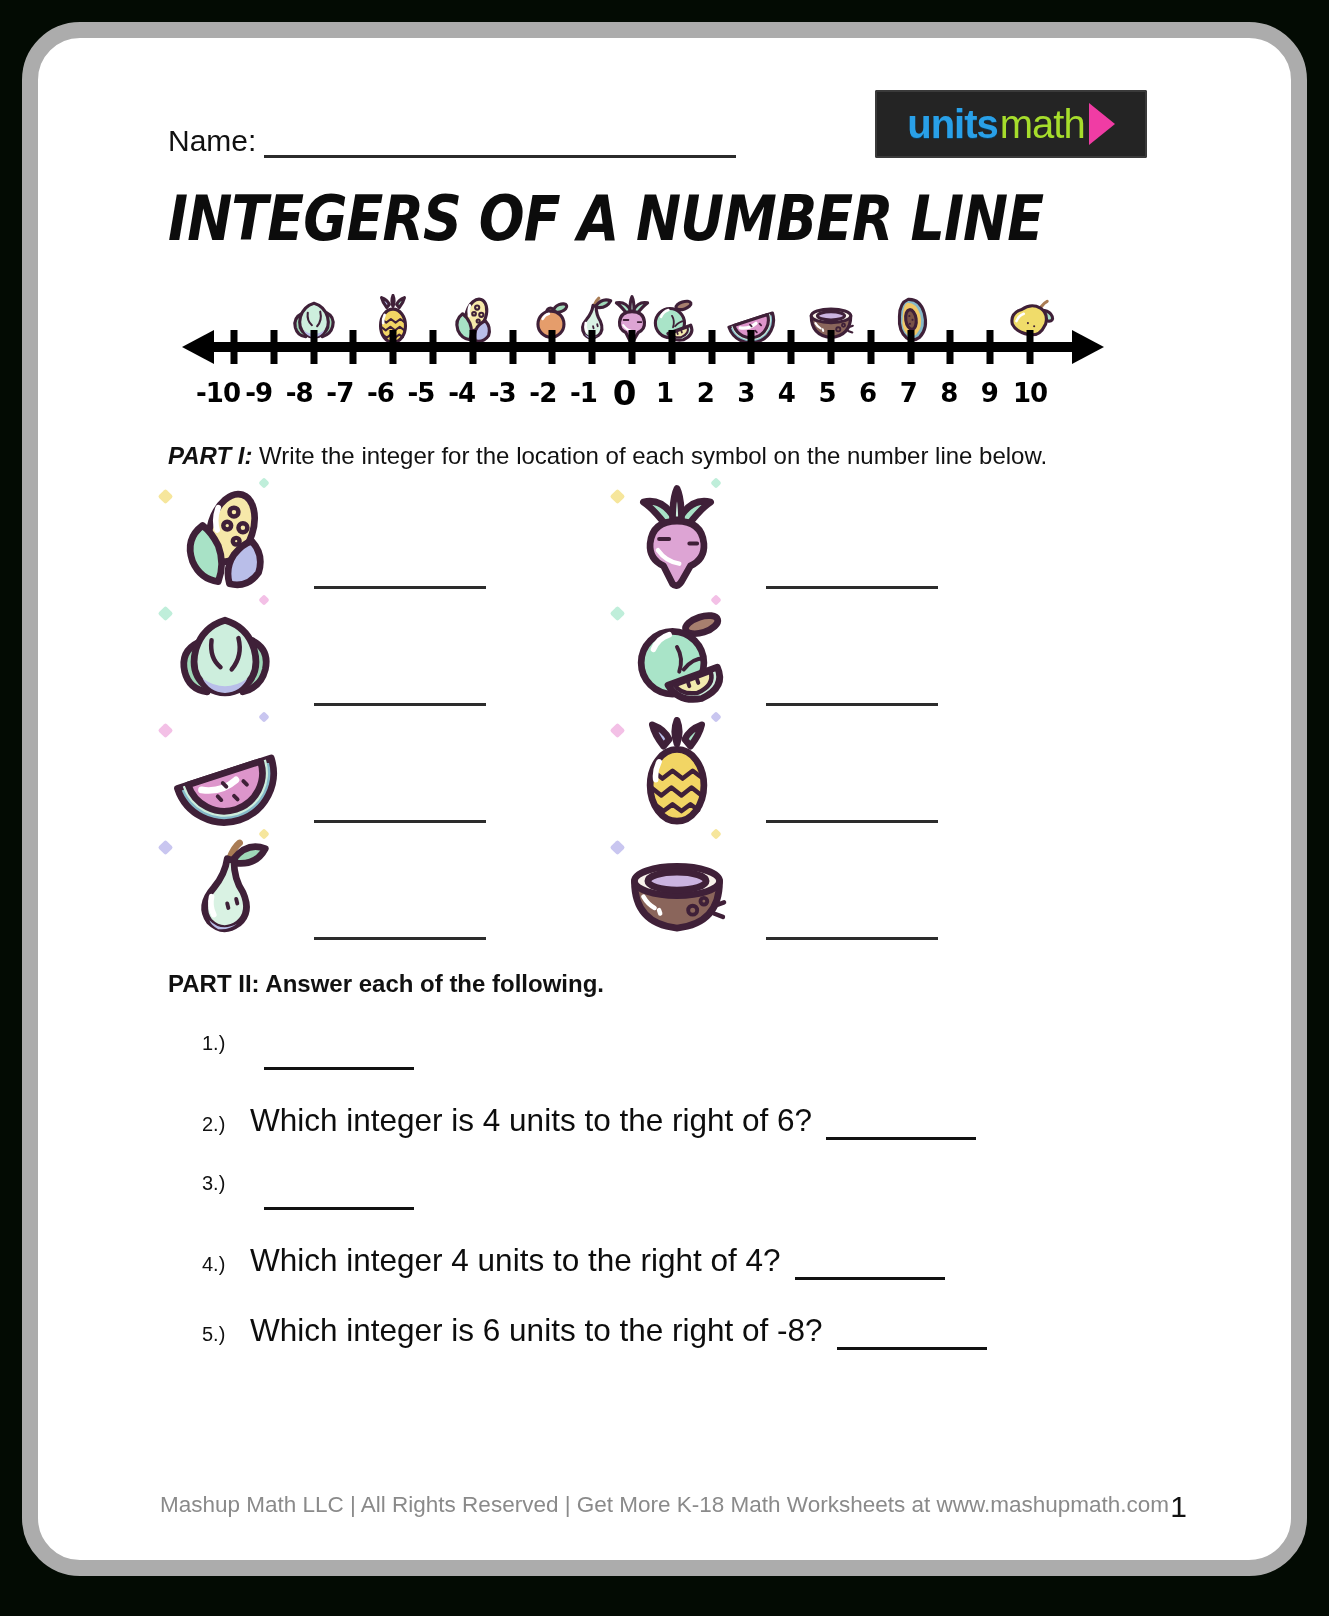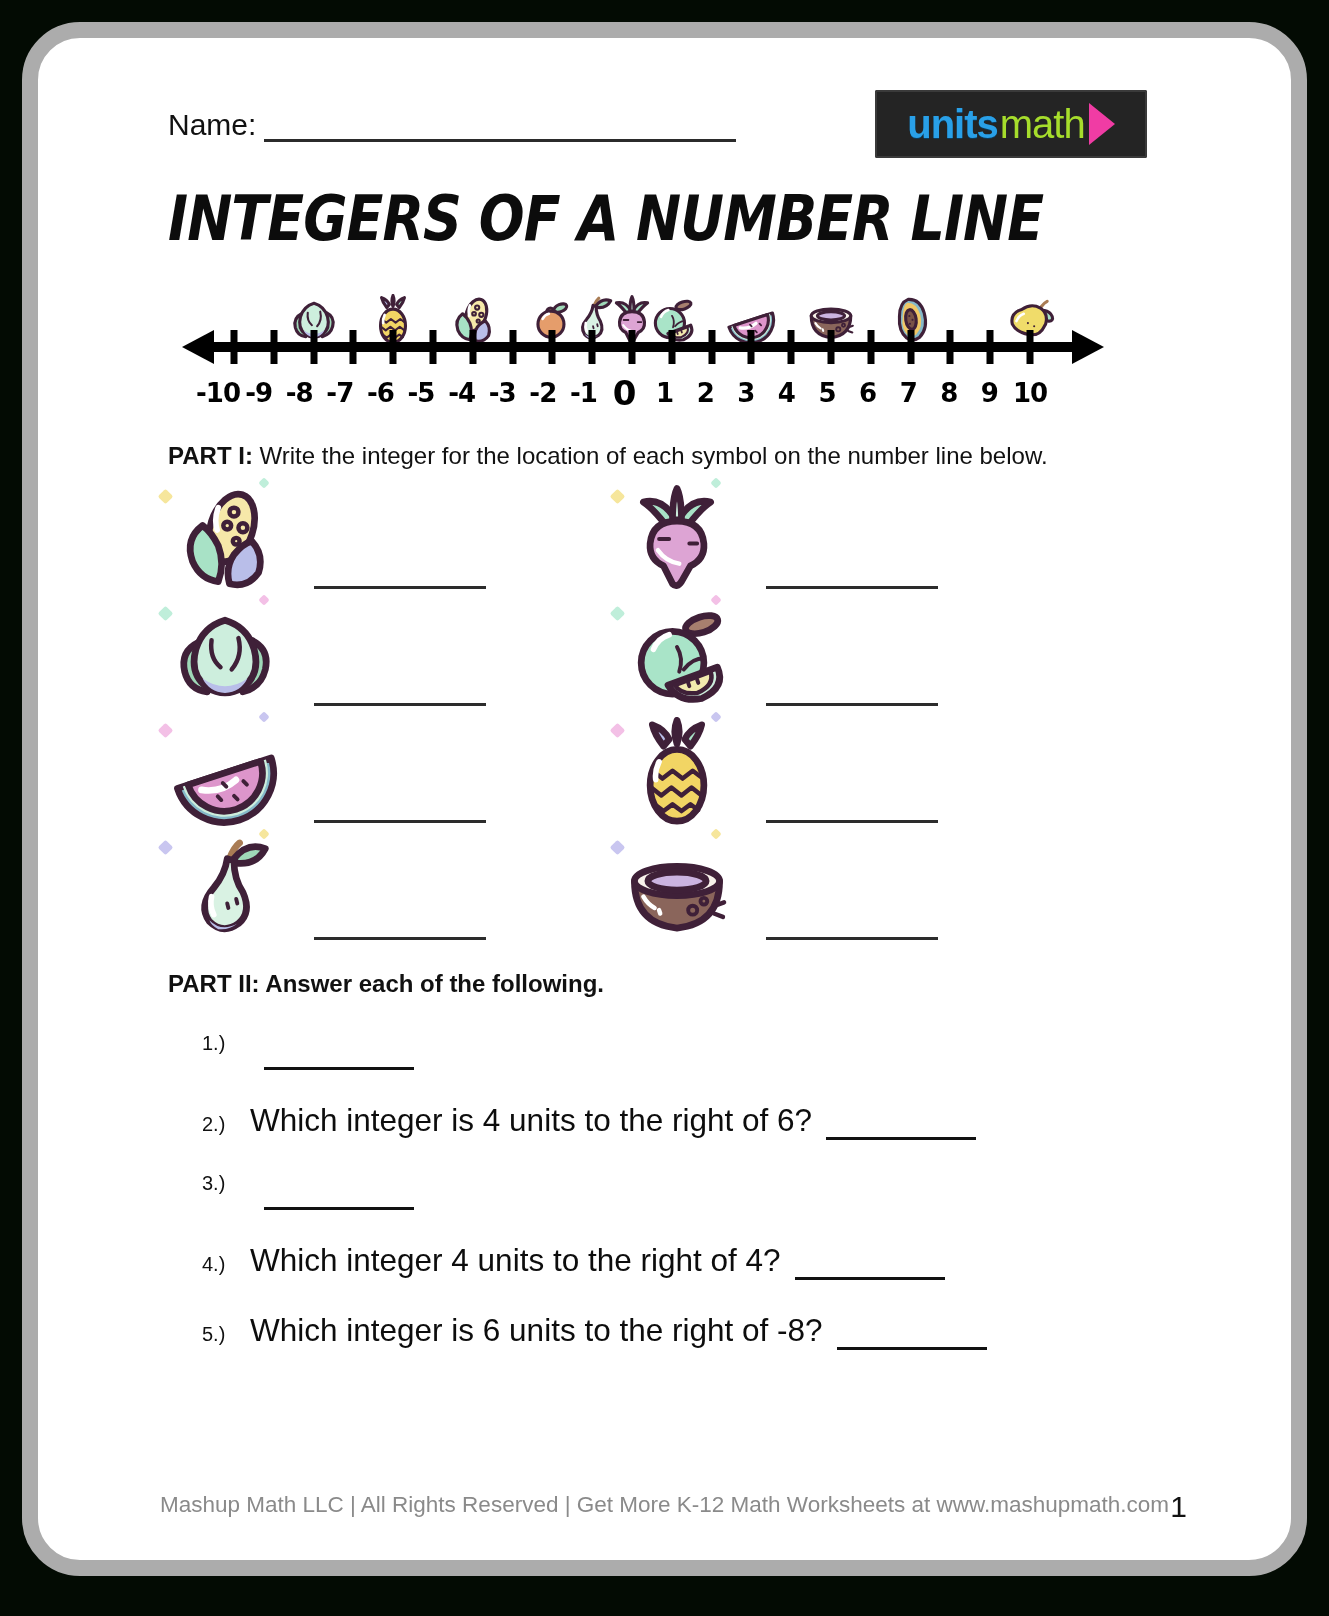--- a/index.html
+++ b/index.html
@@ -16,21 +16,21 @@
     background:#ffffff;
     border:16px solid #acacac;
     border-radius:58px;
     position:relative;
     overflow:hidden;
   }
   .content{padding:52px 130px 0;}
 
   
   .header-row{display:flex;justify-content:space-between;align-items:flex-end;height:68px;}
-  .name-block{display:flex;align-items:flex-end;margin-bottom:16px;}
+  .name-block{display:flex;align-items:flex-end;margin-bottom:0;}
   .name-label{font-size:30px;color:#111;letter-spacing:0;}
   .name-line{width:472px;border-bottom:3px solid #2b2b2b;height:30px;margin-left:8px;}
   .logo{
     background:#242424;height:68px;width:272px;flex:none;
     display:flex;align-items:center;justify-content:center;
     margin-right:14px;border-radius:2px;box-shadow:inset 0 0 0 2px #3a3a3a;
   }
   .lg1{color:#29a0e8;font-weight:bold;font-size:40px;letter-spacing:-1px;text-shadow:0 1px 0 #0b3c5e;}
   .lg2{color:#a6dd2c;font-weight:normal;font-size:40px;letter-spacing:-1px;margin-left:2px;}
   .lg-tri{width:0;height:0;border-top:21px solid transparent;border-bottom:21px solid transparent;border-left:26px solid #f03ca4;margin-left:4px;}
@@ -54,21 +54,21 @@
   .arrow-left{left:-2px;border-right:32px solid #000;}
   .arrow-right{right:-2px;border-left:32px solid #000;}
   .nl-ticks{position:absolute;left:50px;right:72px;top:44px;height:34px;}
   .tick{position:absolute;top:0;width:7px;height:34px;background:#000;transform:translateX(-50%);}
   .nl-nums{position:absolute;left:34px;right:72px;top:92px;height:36px;}
   .nl-num{position:absolute;transform:translateX(-50%);font-weight:bold;font-size:26px;color:#000;font-family:"DejaVu Sans", sans-serif;letter-spacing:-1px;}
   .nl-num.zero{font-size:34px;top:-5px;}
 
   
   .part-heading{margin-top:26px;font-size:24px;color:#111;}
-  .part-heading b{font-weight:bold;}
+  .part-heading b{font-weight:bold;font-style:italic;}
   .part2-heading{margin-top:24px;font-size:24px;font-weight:bold;color:#111;}
 
   
   .part1-grid{display:grid;grid-template-columns:452px auto;margin-top:8px;}
   .p1-row{display:flex;align-items:flex-end;height:117px;}
   .p1-iconbox{width:114px;height:112px;position:relative;flex:none;}
   .p1-iconbox svg{width:100%;height:100%;display:block;}
   .p1-line{width:172px;border-bottom:3px solid #2c2c2c;margin:0 0 6px 32px;}
   .sparkle{position:absolute;width:11px;height:11px;transform:rotate(45deg);border-radius:2px;}
   .sp-a{top:8px;left:-8px;}
@@ -451,16 +451,16 @@
         <div class="q-row">
           <span class="q-num">5.)</span>
           <span class="q-text">Which integer is 6 units to the right of -8?</span>
           <div class="q-line"></div>
         </div>
       </div>
 
   </div>
 
   <div class="footer">
-    <span class="f-text">Mashup Math LLC | All Rights Reserved | Get More K-12 Math Worksheets at </span><span class="f-link">www.mashupmath.com</span>
+    <span class="f-text">Mashup Math LLC | All Rights Reserved | Get More K-18 Math Worksheets at </span><span class="f-link">www.mashupmath.com</span>
   </div>
   <div class="pagenum">1</div>
 </div>
 
 </body></html>

